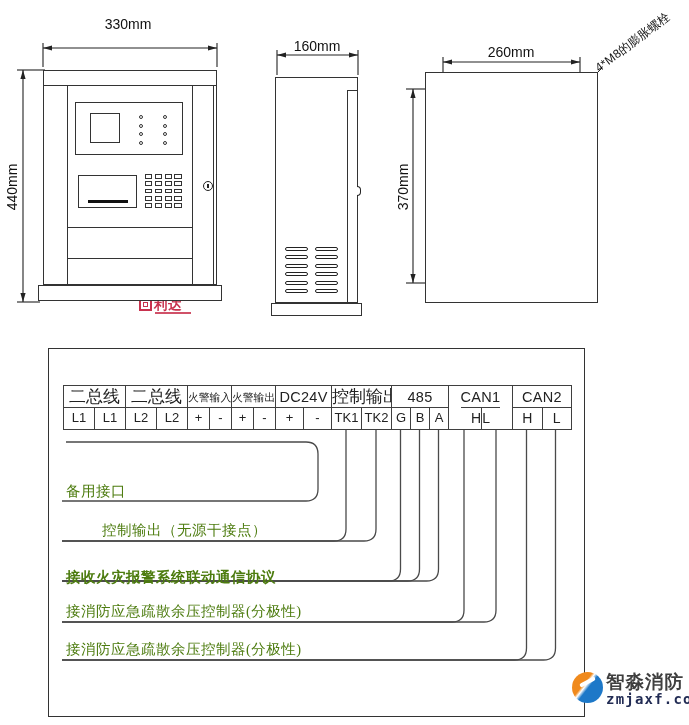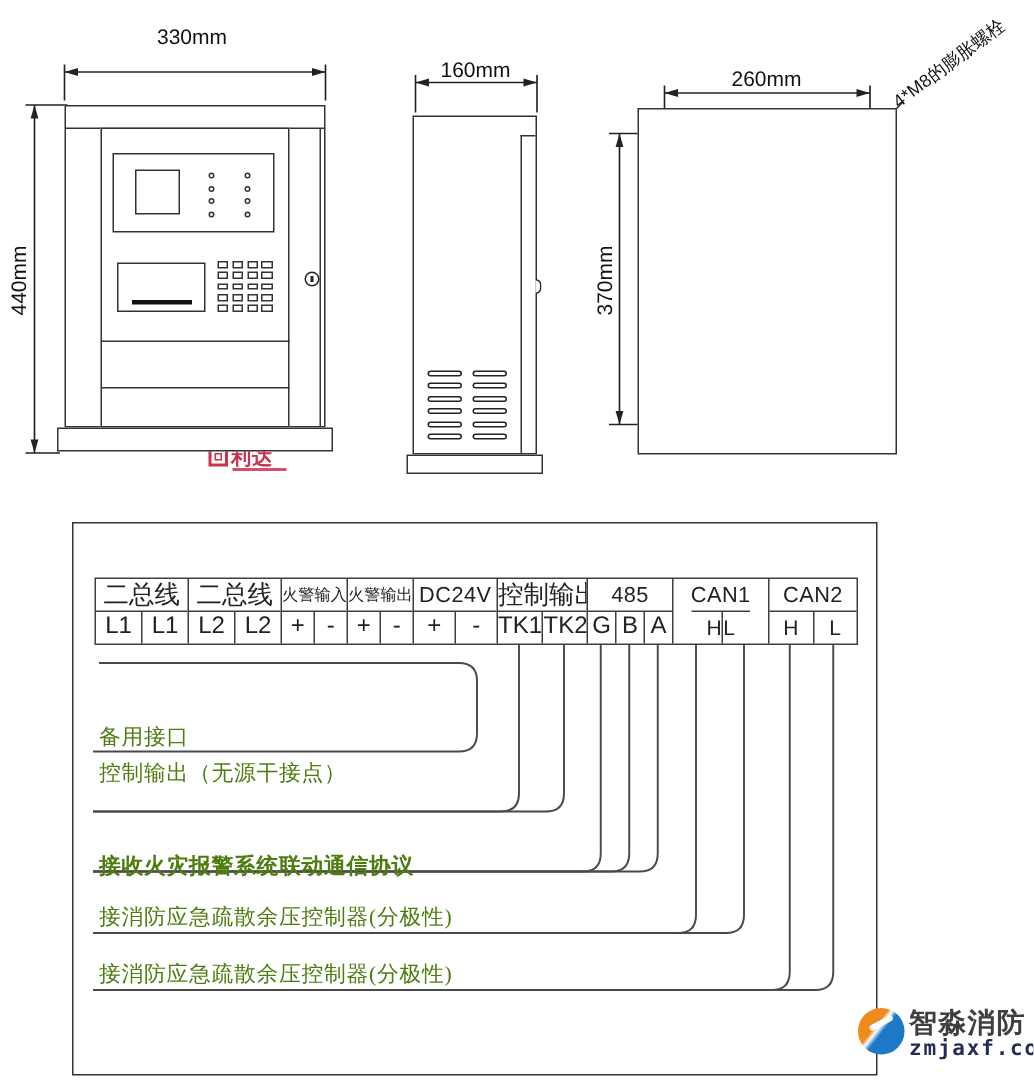--- a/index.html
+++ b/index.html
@@ -36,21 +36,21 @@
   
   .tblock{position:absolute;left:63px;top:385px;width:507px;height:43px;display:flex;
           border:1.4px solid #3f3f3f;box-sizing:content-box;background:#fff;}
   .tgroup{display:flex;flex-direction:column;border-right:1.1px solid #3f3f3f;box-sizing:border-box;}
   .tgroup:last-child{border-right:none;}
   .glabel{height:22px;line-height:22px;text-align:center;border-bottom:1.1px solid #3f3f3f;
           box-sizing:border-box;font-size:17px;white-space:nowrap;overflow:hidden;}
   .g-sm .glabel{font-size:10.8px;}
   .g-lat .glabel{font-size:14.5px;letter-spacing:.3px;}
   .cells{display:flex;flex:1;}
-  .cell{flex:1;text-align:center;line-height:20px;font-size:16px;border-right:1.1px solid #3f3f3f;
+  .cell{flex:1;text-align:center;line-height:20px;font-size:13px;border-right:1.1px solid #3f3f3f;
         box-sizing:border-box;}
   .cell:last-child{border-right:none;}
   .g-can .cell{font-size:14px;}
   
   .wlabel{position:absolute;left:66px;font-size:14.5px;color:#4d7c0f;white-space:nowrap;
           font-family:"Liberation Serif",serif;letter-spacing:.5px;}
   
   .boltnote{position:absolute;left:597px;top:61px;font-size:12px;color:#111;white-space:nowrap;
             transform:rotate(-37deg);transform-origin:0 50%;letter-spacing:.2px;}
   
@@ -304,21 +304,21 @@
     <div class="tgroup g-lat g-can" style="width:58px;">
       <div class="glabel">CAN2</div>
       <div class="cells">
         <span class="cell">H</span>
         <span class="cell">L</span>
       </div>
     </div>
   </div>
 
   <div class="wlabel" style="top:482px;">备用接口</div>
-  <div class="wlabel" style="top:506px;">控制输出（无源干接点）</div>
+  <div class="wlabel" style="top:521px;margin-left:36px;">控制输出（无源干接点）</div>
   <div class="wlabel" style="top:568px;font-weight:bold;">接收火灾报警系统联动通信协议</div>
   <div class="wlabel" style="top:602px;">接消防应急疏散余压控制器(分极性)</div>
   <div class="wlabel" style="top:640px;">接消防应急疏散余压控制器(分极性)</div>
 
   <div class="wm">
     <div class="wmicon">
         <i></i>
       </div>
     <div class="wmtxt">
       <div class="n">智淼消防</div>

